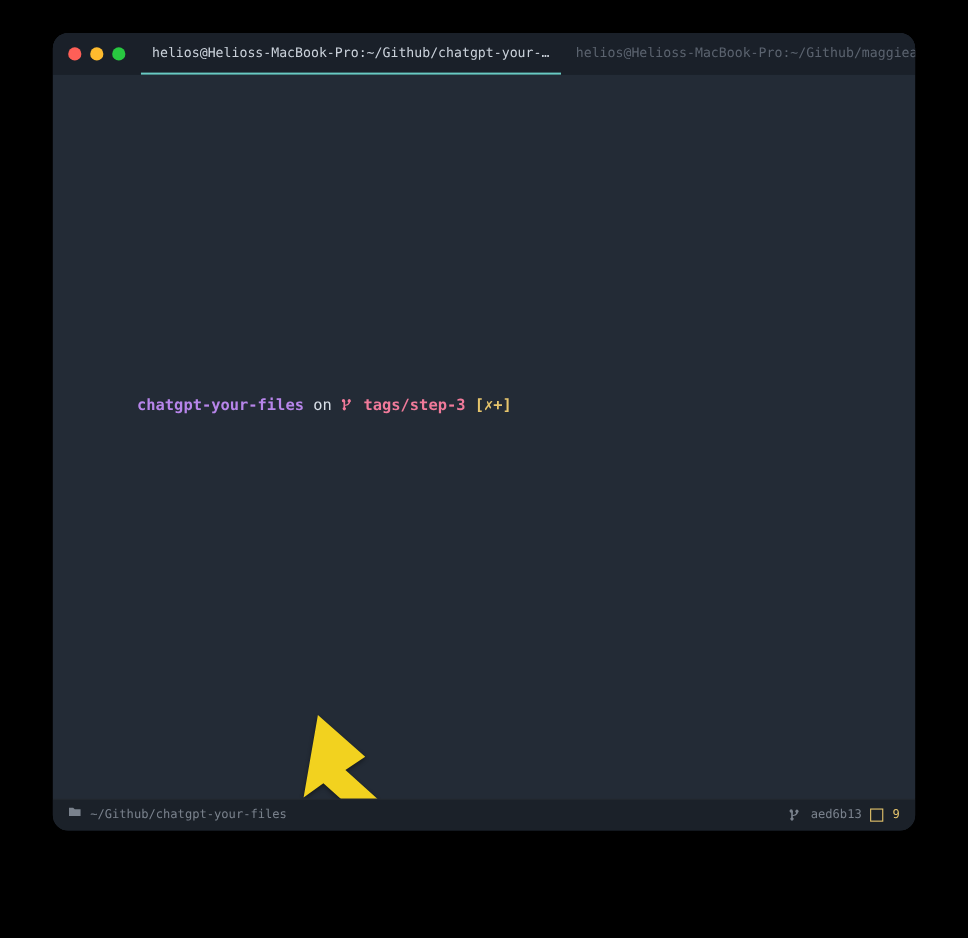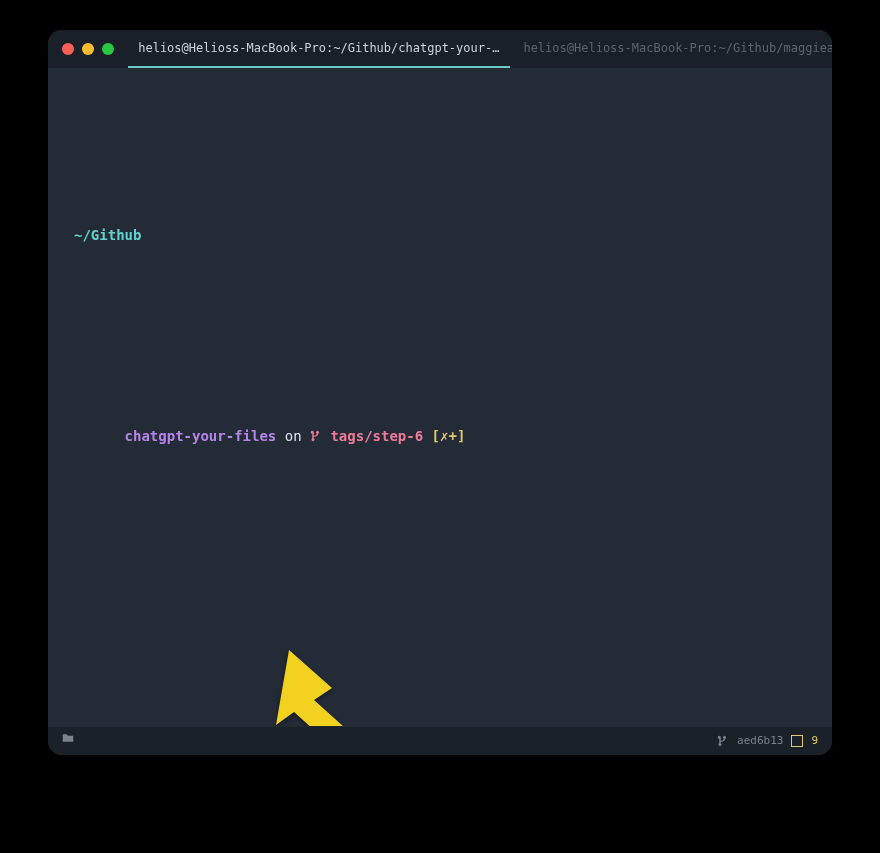--- a/index.html
+++ b/index.html
@@ -79,28 +79,27 @@
     </div>
     <div class="tabs">
       <div class="tab active">helios@Helioss-MacBook-Pro:~/Github/chatgpt-your-…</div>
       <div class="tab inactive">helios@Helioss-MacBook-Pro:~/Github/maggieapplet…</div>
     </div>
   </div>
 
   <div class="terminal">
     <div class="blank"></div>
 
-    <div class="line"><span class="cyan">~/Github</span></div>
 
     <div class="blank"></div>
 
     <div class="line">
       <span class="purple bold">chatgpt-your-files</span><span class="fg"> on </span><span class="branch-icon pink"><svg viewBox="0 0 16 16">
             <path fill="currentColor" d="M5 3a2 2 0 1 0-2 2v6a2 2 0 1 0 2 0V9c1 0 3-.2 4.5-1.5C11 6.2 11 5 11 5a2 2 0 1 0-2 0c0 0 0 .8-1 1.8C7 7.8 5.5 8 5 8V5a2 2 0 0 0 0-2z"></path>
-          </svg></span><span class="pink bold"> tags/step-6</span><span class="yellow bold"> [✗+]</span>
+          </svg></span><span class="pink bold"> tags/step-3</span><span class="yellow bold"> [✗+]</span>
     </div>
 
     
     
     
 
     
 
     
     
@@ -116,20 +115,21 @@
         </g>
       </svg>
     </div>
   </div>
 
   <div class="statusbar">
     <div class="status-left">
       <span class="folder-icon"><svg viewBox="0 0 16 16">
             <path d="M1 3h5l2 2h7v8H1z"></path>
           </svg></span>
+      <span>~/Github/chatgpt-your-files</span>
     </div>
     <div class="status-right">
       <span class="branch-icon" style="color:var(--status-fg)">
           <svg viewBox="0 0 16 16">
             <path fill="currentColor" d="M5 3a2 2 0 1 0-2 2v6a2 2 0 1 0 2 0V9c1 0 3-.2 4.5-1.5C11 6.2 11 5 11 5a2 2 0 1 0-2 0c0 0 0 .8-1 1.8C7 7.8 5.5 8 5 8V5a2 2 0 0 0 0-2z"></path>
           </svg>
         </span>
       <span>aed6b13</span>
       <span class="status-box"></span>
       <span class="status-box-num">9</span>

